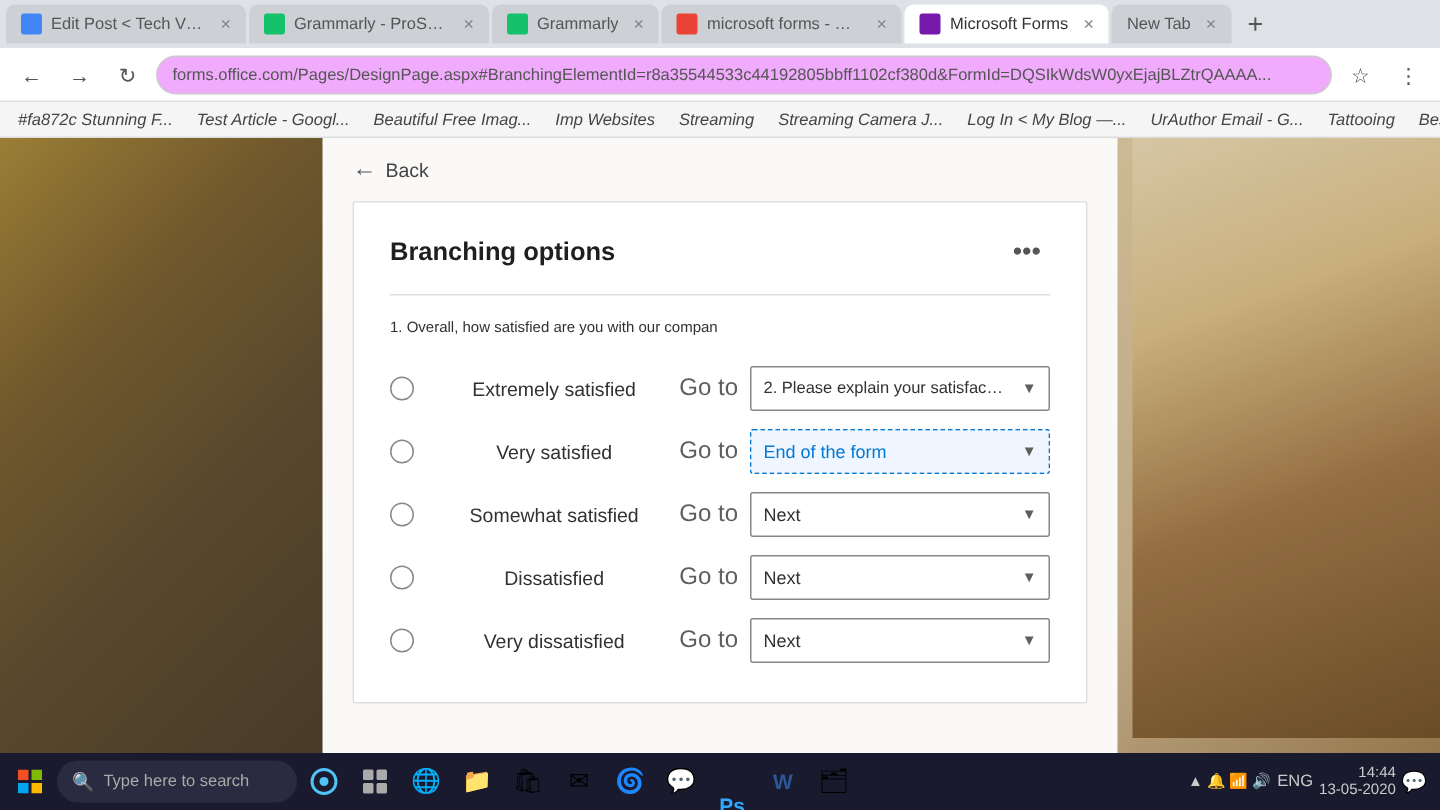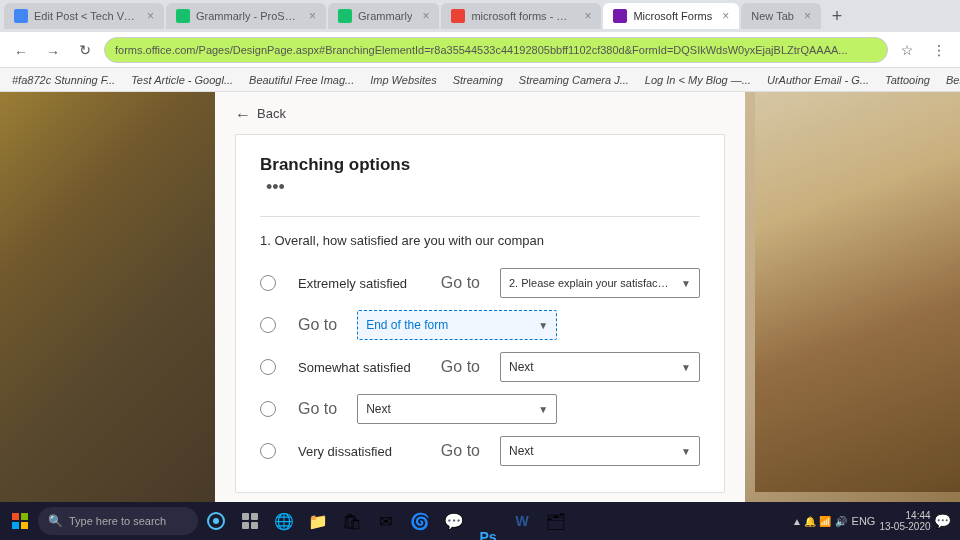--- a/index.html
+++ b/index.html
@@ -100,21 +100,21 @@
     }
 
     .address-bar {
       flex: 1;
       height: 26px;
       border: 1px solid #ccc;
       border-radius: 14px;
       padding: 0 10px;
       font-size: 11px;
       color: #333;
-      background: #bef264;
+      background: #f0abfc;
       display: flex;
       align-items: center;
       overflow: hidden;
     }
 
     .bookmarks-bar {
       display: flex;
       align-items: center;
       height: 24px;
       background: #f5f5f5;
@@ -196,23 +196,22 @@
       background: #fff;
       border: 1px solid #e0dedd;
       border-radius: 2px;
       margin: 0 20px;
       padding: 20px 24px;
     }
 
     .branching-header {
       display: flex;
       justify-content: space-between;
-      align-items: flex-start;
+      align-items: center;
       margin-bottom: 16px;
-      flex-direction: column;
     }
 
     .branching-title {
       font-size: 17px;
       font-weight: 600;
       color: #201f1e;
     }
 
     .more-btn {
       font-size: 18px;
@@ -221,30 +220,31 @@
       padding: 2px 6px;
     }
 
     .divider {
       border: none;
       border-top: 1px solid #e0dedd;
       margin: 0 0 16px 0;
     }
 
     .question-label {
-      font-size: 13px;
+      font-size: 10px;
       color: #323130;
       margin-bottom: 14px;
     }
 
     .option-row {
       display: flex;
       align-items: center;
       padding: 6px 0;
-      gap: 12px;
+      gap: 0;
+      text-align: center;
     }
 
     .radio-icon {
       width: 16px;
       height: 16px;
       border: 1.5px solid #888;
       border-radius: 50%;
       margin-right: 10px;
       flex-shrink: 0;
     }
@@ -454,39 +454,41 @@
         <span class="option-label">Extremely satisfied</span>
         <span class="go-to-label">Go to</span>
         <div class="dropdown">
           <span style="overflow:hidden;text-overflow:ellipsis;white-space:nowrap;max-width:160px;font-size:11px;">2. Please explain your satisfaction level in the ...</span>
           <span class="dropdown-arrow">▼</span>
         </div>
       </div>
 
       <div class="option-row">
         <div class="radio-icon"></div>
+        <span class="option-label">Very satisfied</span>
         <span class="go-to-label">Go to</span>
         <div class="dropdown highlighted">
           <span style="overflow:hidden;text-overflow:ellipsis;white-space:nowrap;max-width:160px;font-size:12px;color:#0078d4;font-weight:500;">End of the form</span>
           <span class="dropdown-arrow">▼</span>
         </div>
       </div>
 
       <div class="option-row">
         <div class="radio-icon"></div>
         <span class="option-label">Somewhat satisfied</span>
         <span class="go-to-label">Go to</span>
         <div class="dropdown">
           <span style="font-size:12px;">Next</span>
           <span class="dropdown-arrow">▼</span>
         </div>
       </div>
 
       <div class="option-row">
         <div class="radio-icon"></div>
+        <span class="option-label">Dissatisfied</span>
         <span class="go-to-label">Go to</span>
         <div class="dropdown">
           <span style="font-size:12px;">Next</span>
           <span class="dropdown-arrow">▼</span>
         </div>
       </div>
 
       <div class="option-row">
         <div class="radio-icon"></div>
         <span class="option-label">Very dissatisfied</span>

